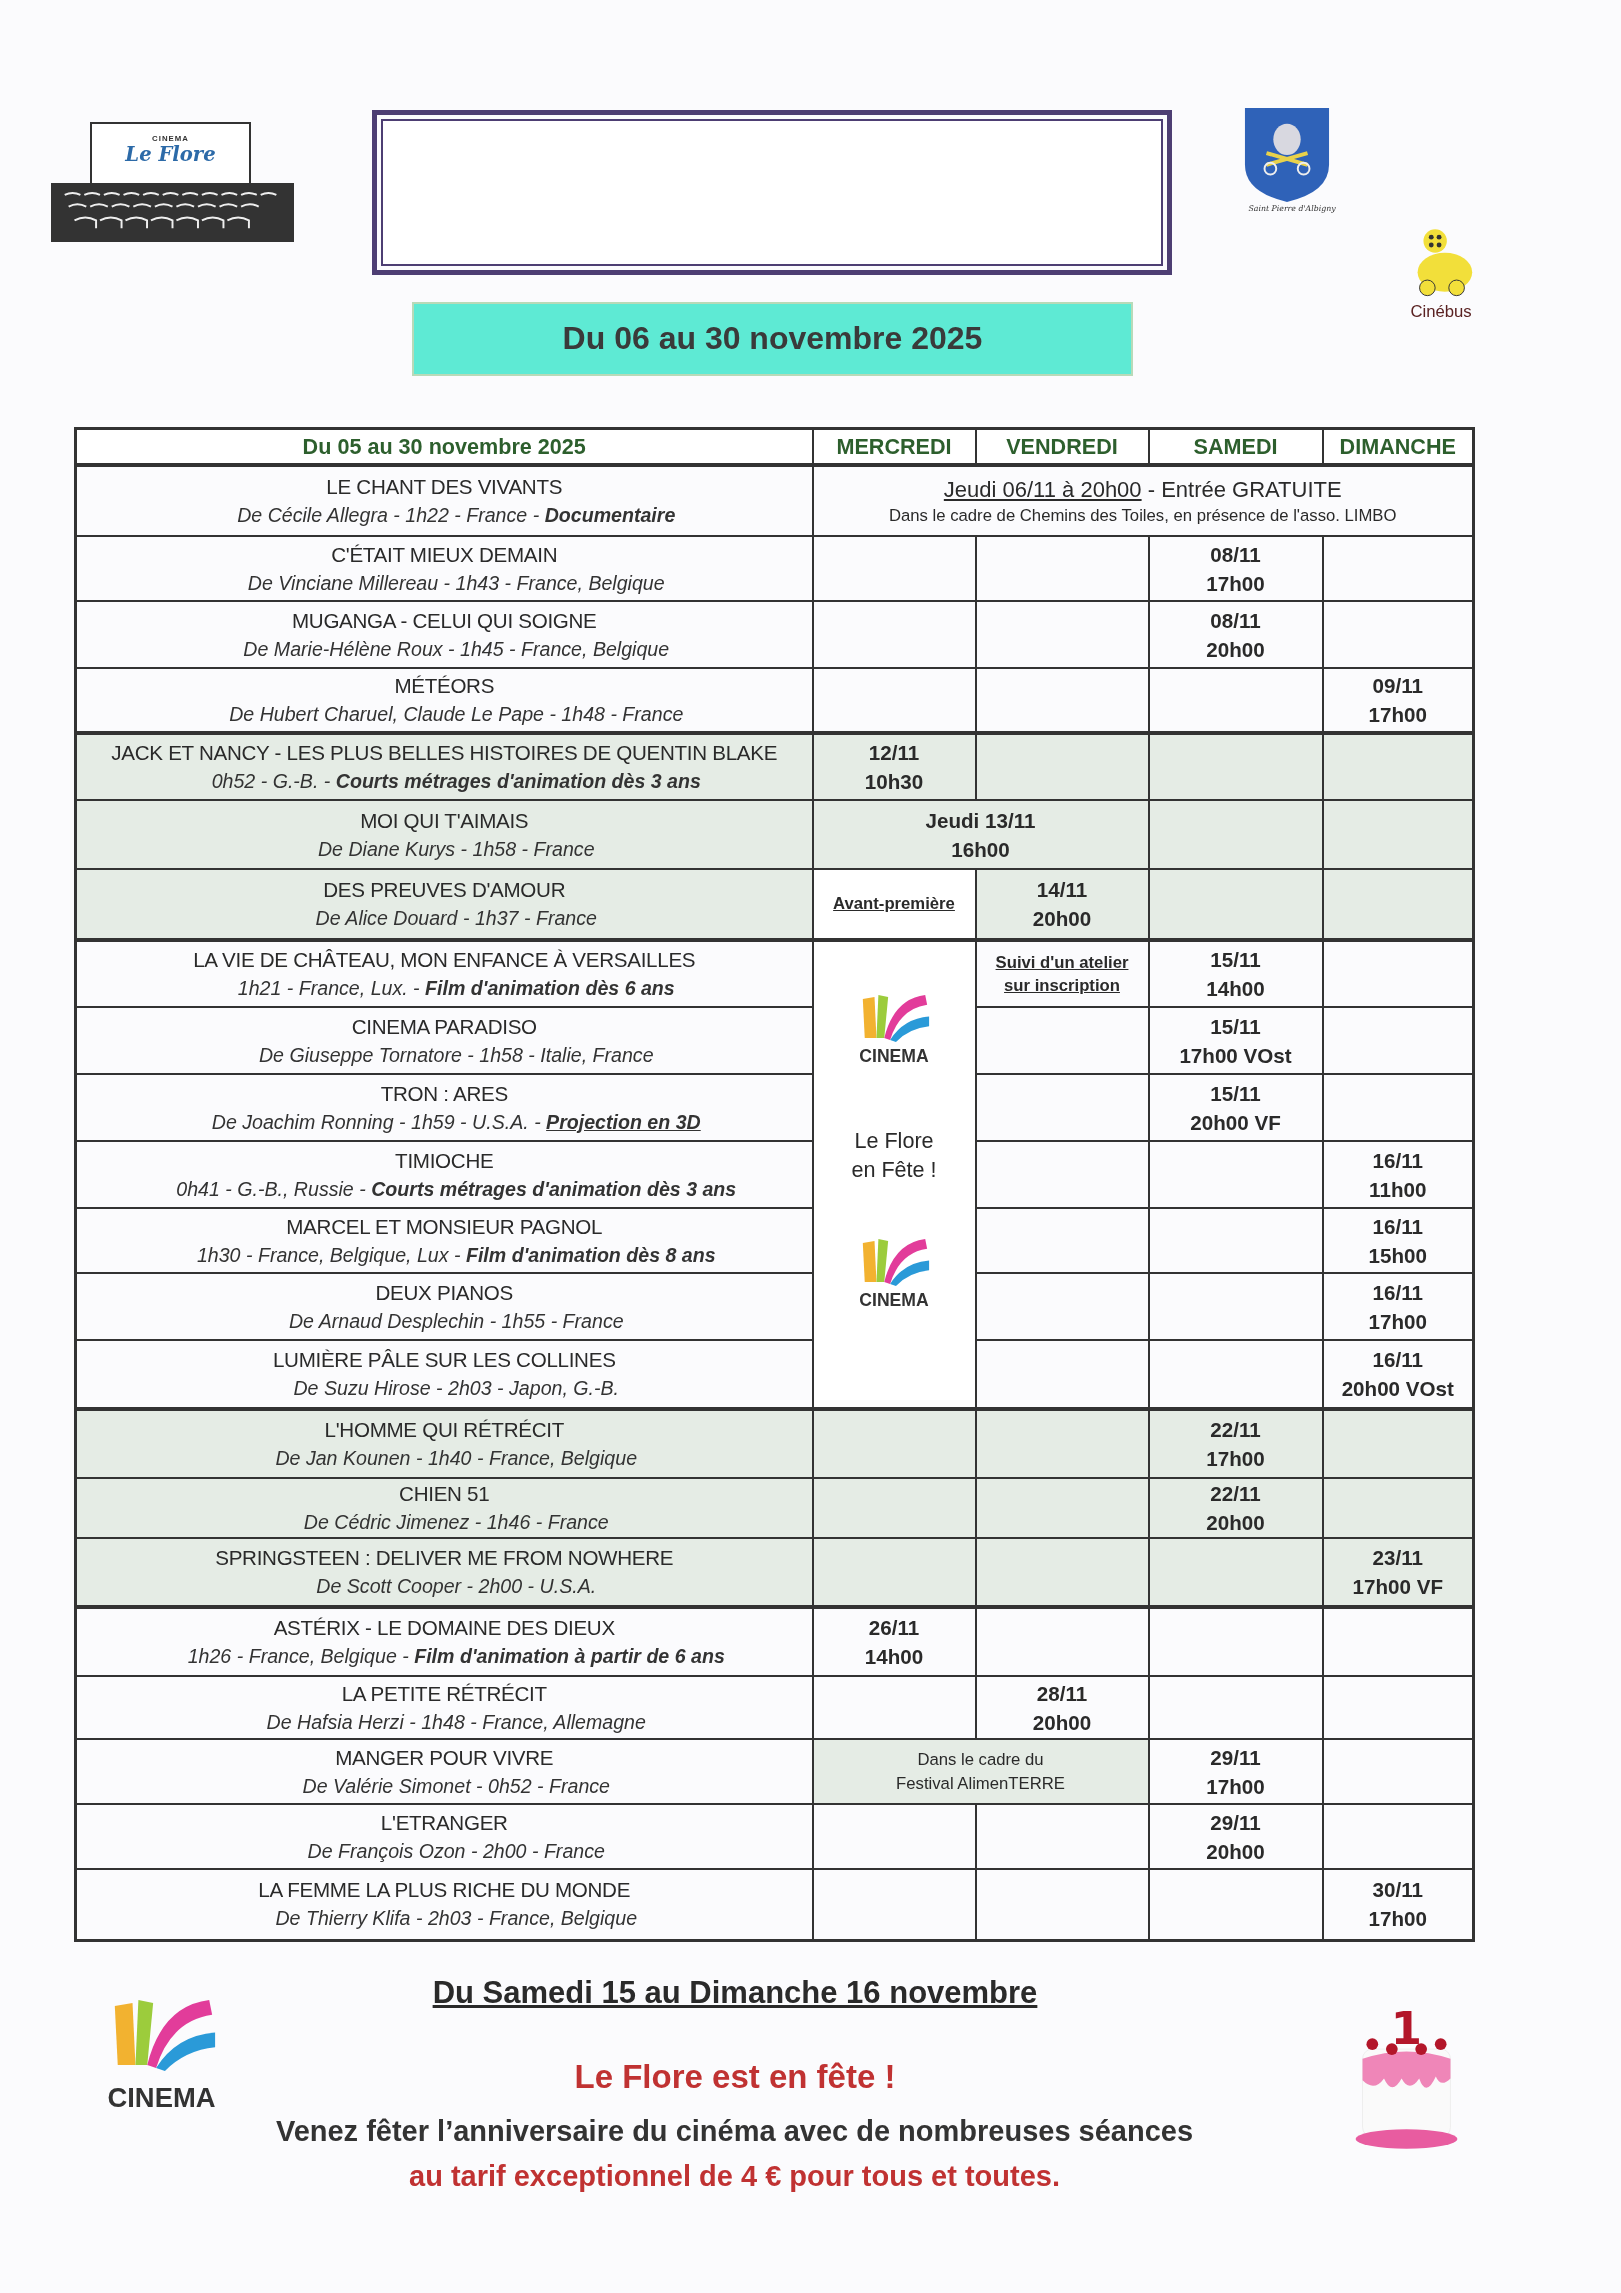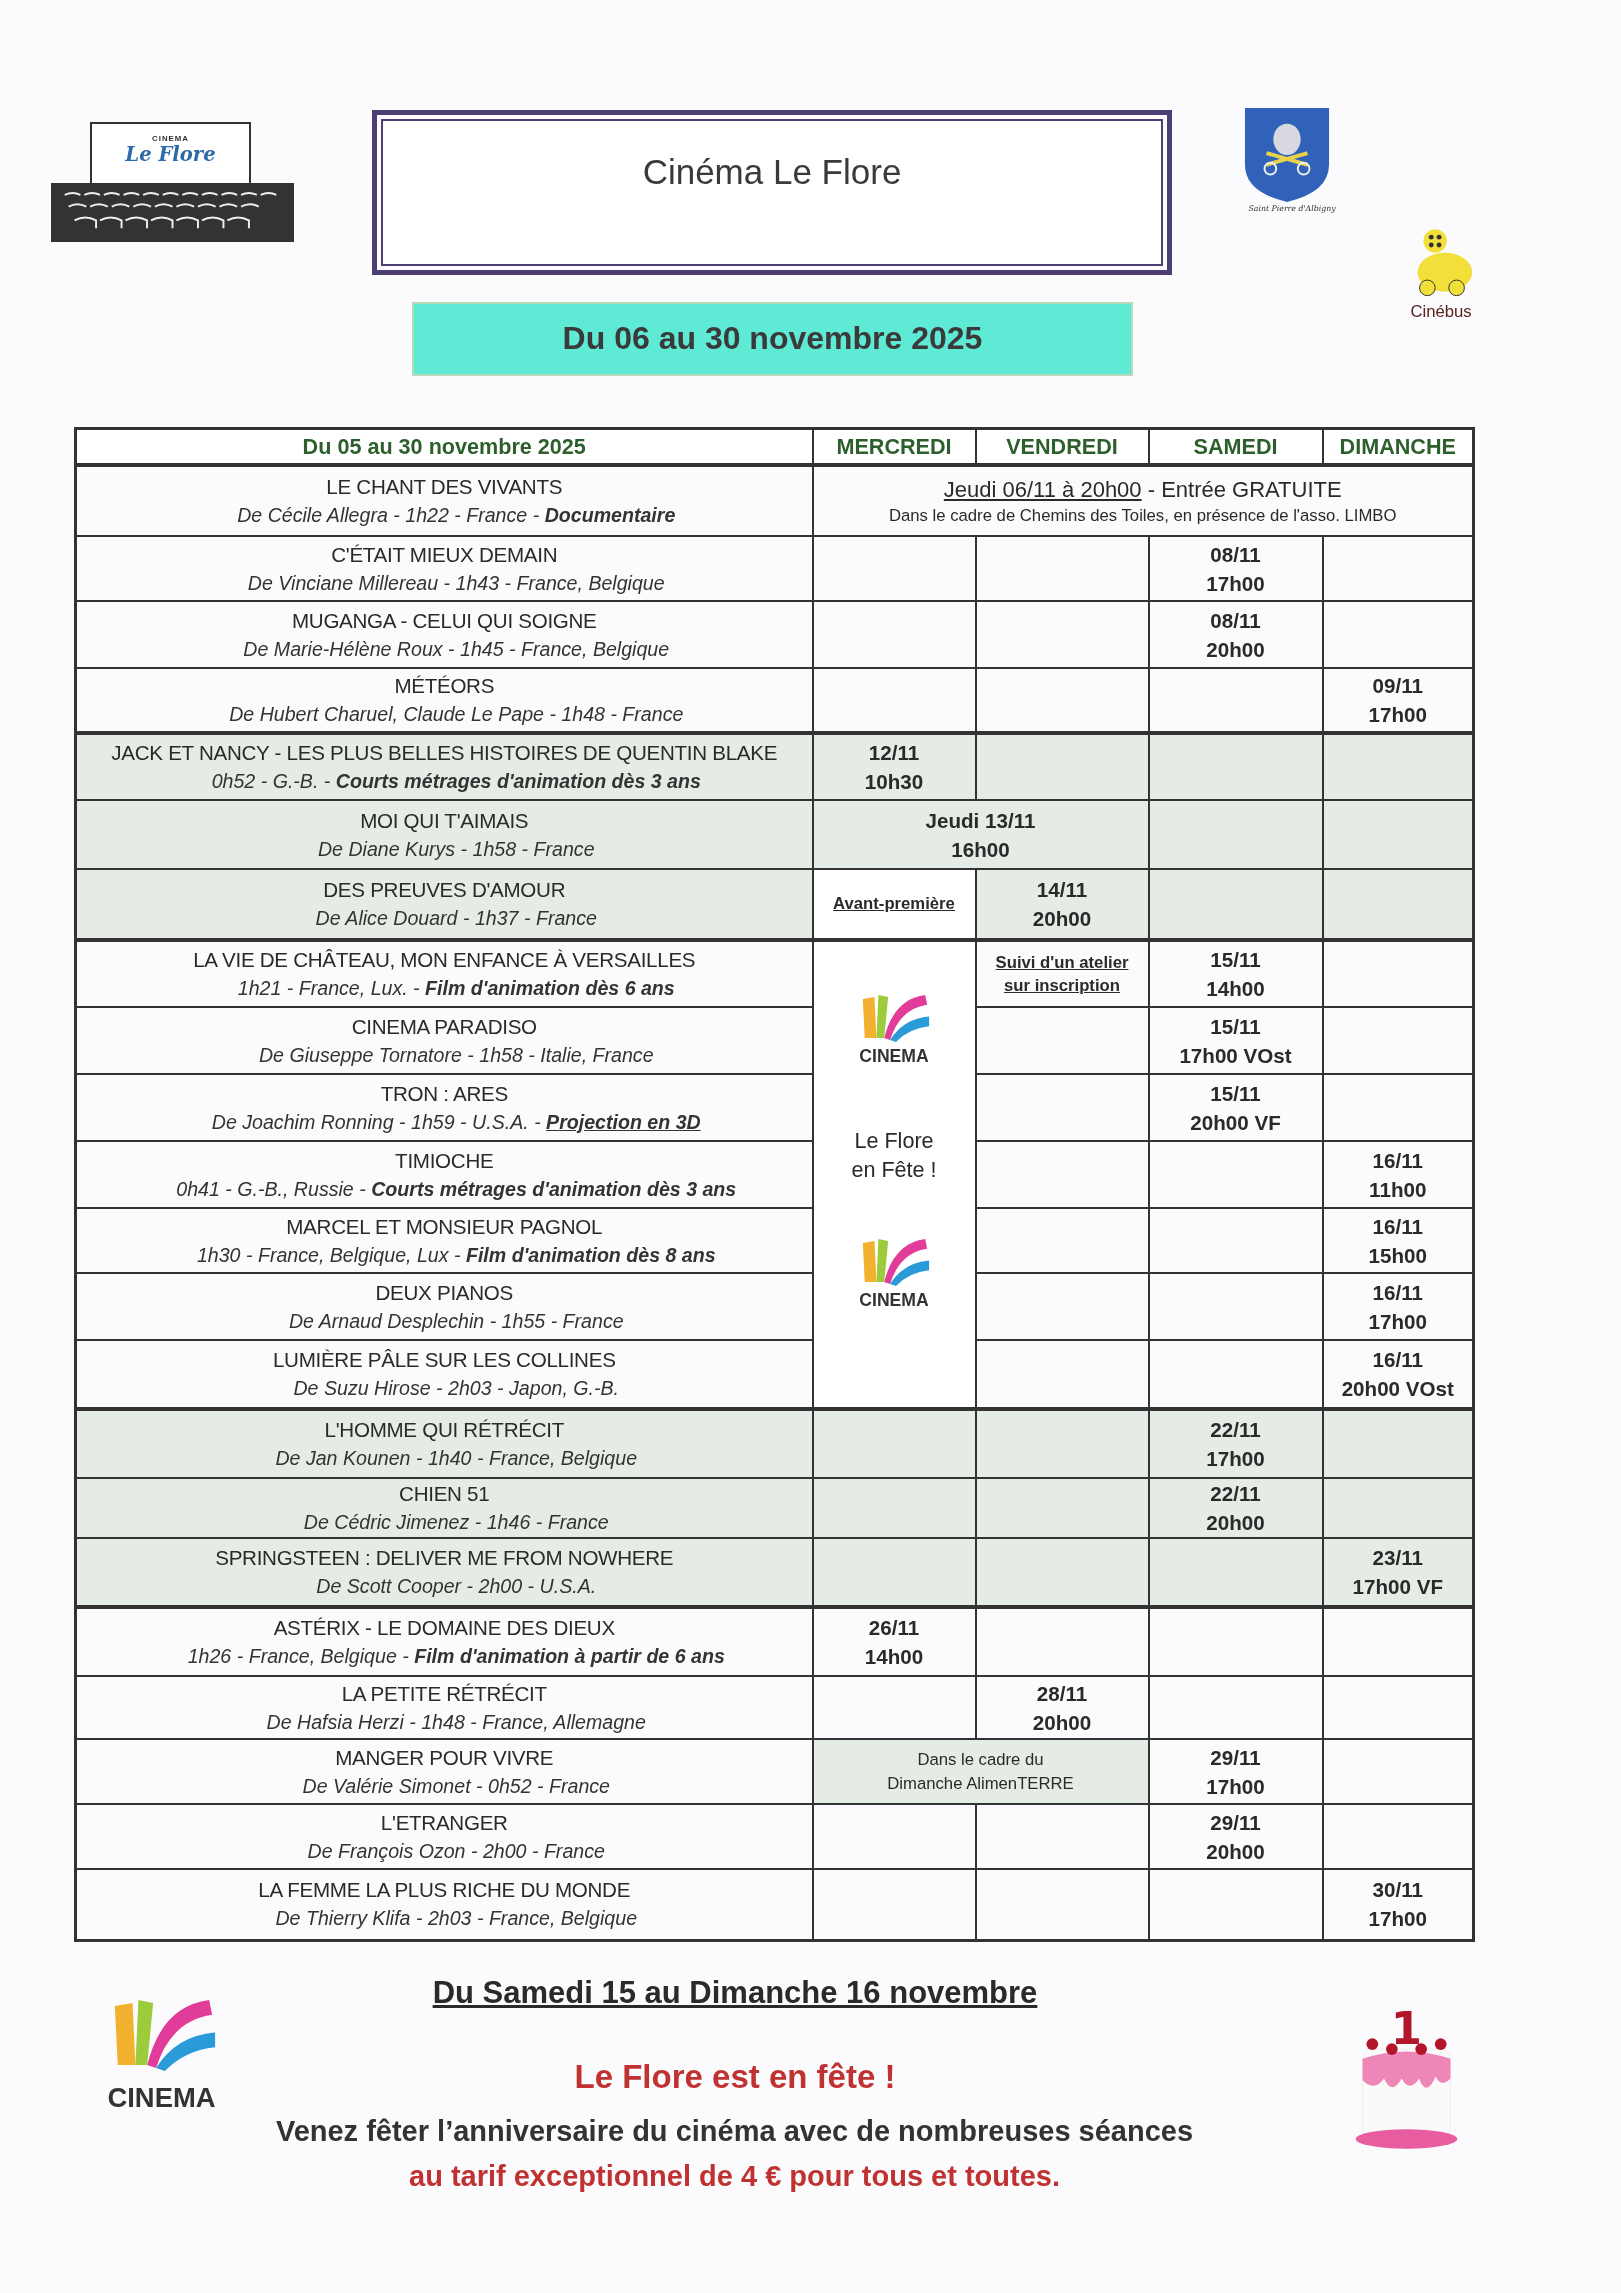--- a/index.html
+++ b/index.html
@@ -62,21 +62,20 @@
         <path d="M14 12 q8 -4 16 0 M34 12 q8 -4 16 0 M54 12 q8 -4 16 0 M74 12 q8 -4 16 0 M94 12 q8 -4 16 0 M114 12 q8 -4 16 0 M134 12 q8 -4 16 0 M154 12 q8 -4 16 0 M174 12 q8 -4 16 0 M194 12 q8 -4 16 0 M214 12 q8 -4 16 0"></path>
         <path d="M18 24 q9 -5 18 0 M40 24 q9 -5 18 0 M62 24 q9 -5 18 0 M84 24 q9 -5 18 0 M106 24 q9 -5 18 0 M128 24 q9 -5 18 0 M150 24 q9 -5 18 0 M172 24 q9 -5 18 0 M194 24 q9 -5 18 0"></path>
         <path d="M24 38 q11 -6 22 0 v8 M50 38 q11 -6 22 0 v8 M76 38 q11 -6 22 0 v8 M102 38 q11 -6 22 0 v8 M128 38 q11 -6 22 0 v8 M154 38 q11 -6 22 0 v8 M180 38 q11 -6 22 0 v8"></path>
       </g>
     </svg>
   </div>
 </div>
 
 <div class="abs title-box">
   <div class="title-box-inner">
-    <div class="title-line1">Cinéma Le Flore</div>
   </div>
 </div>
 
 <div class="abs date-box">
   <span>Du 06 au 30 novembre 2025</span>
 </div>
 
 <div class="abs crest">
   <svg width="88" height="98" viewBox="0 0 90 100">
     <path d="M2 2 H88 V60 Q88 88 45 98 Q2 88 2 60 Z" fill="#2f62b8"></path>
@@ -401,21 +400,21 @@
       <td></td>
     </tr>
 
     <tr style="height:65px">
       <td>
           <span class="film-title">MANGER POUR VIVRE</span>
           <span class="film-meta">De Valérie Simonet - 0h52 - France</span>
         </td>
       <td colspan="2" class="shade">
           <span class="cell-small">Dans le cadre du</span>
-          <span class="cell-small">Dimanche AlimenTERRE</span>
+          <span class="cell-small">Festival AlimenTERRE</span>
         </td>
       <td>
           <span class="cell-text">29/11</span>
           <span class="cell-text">17h00</span>
         </td>
       <td></td>
     </tr>
 
     <tr style="height:65px">
       <td>

